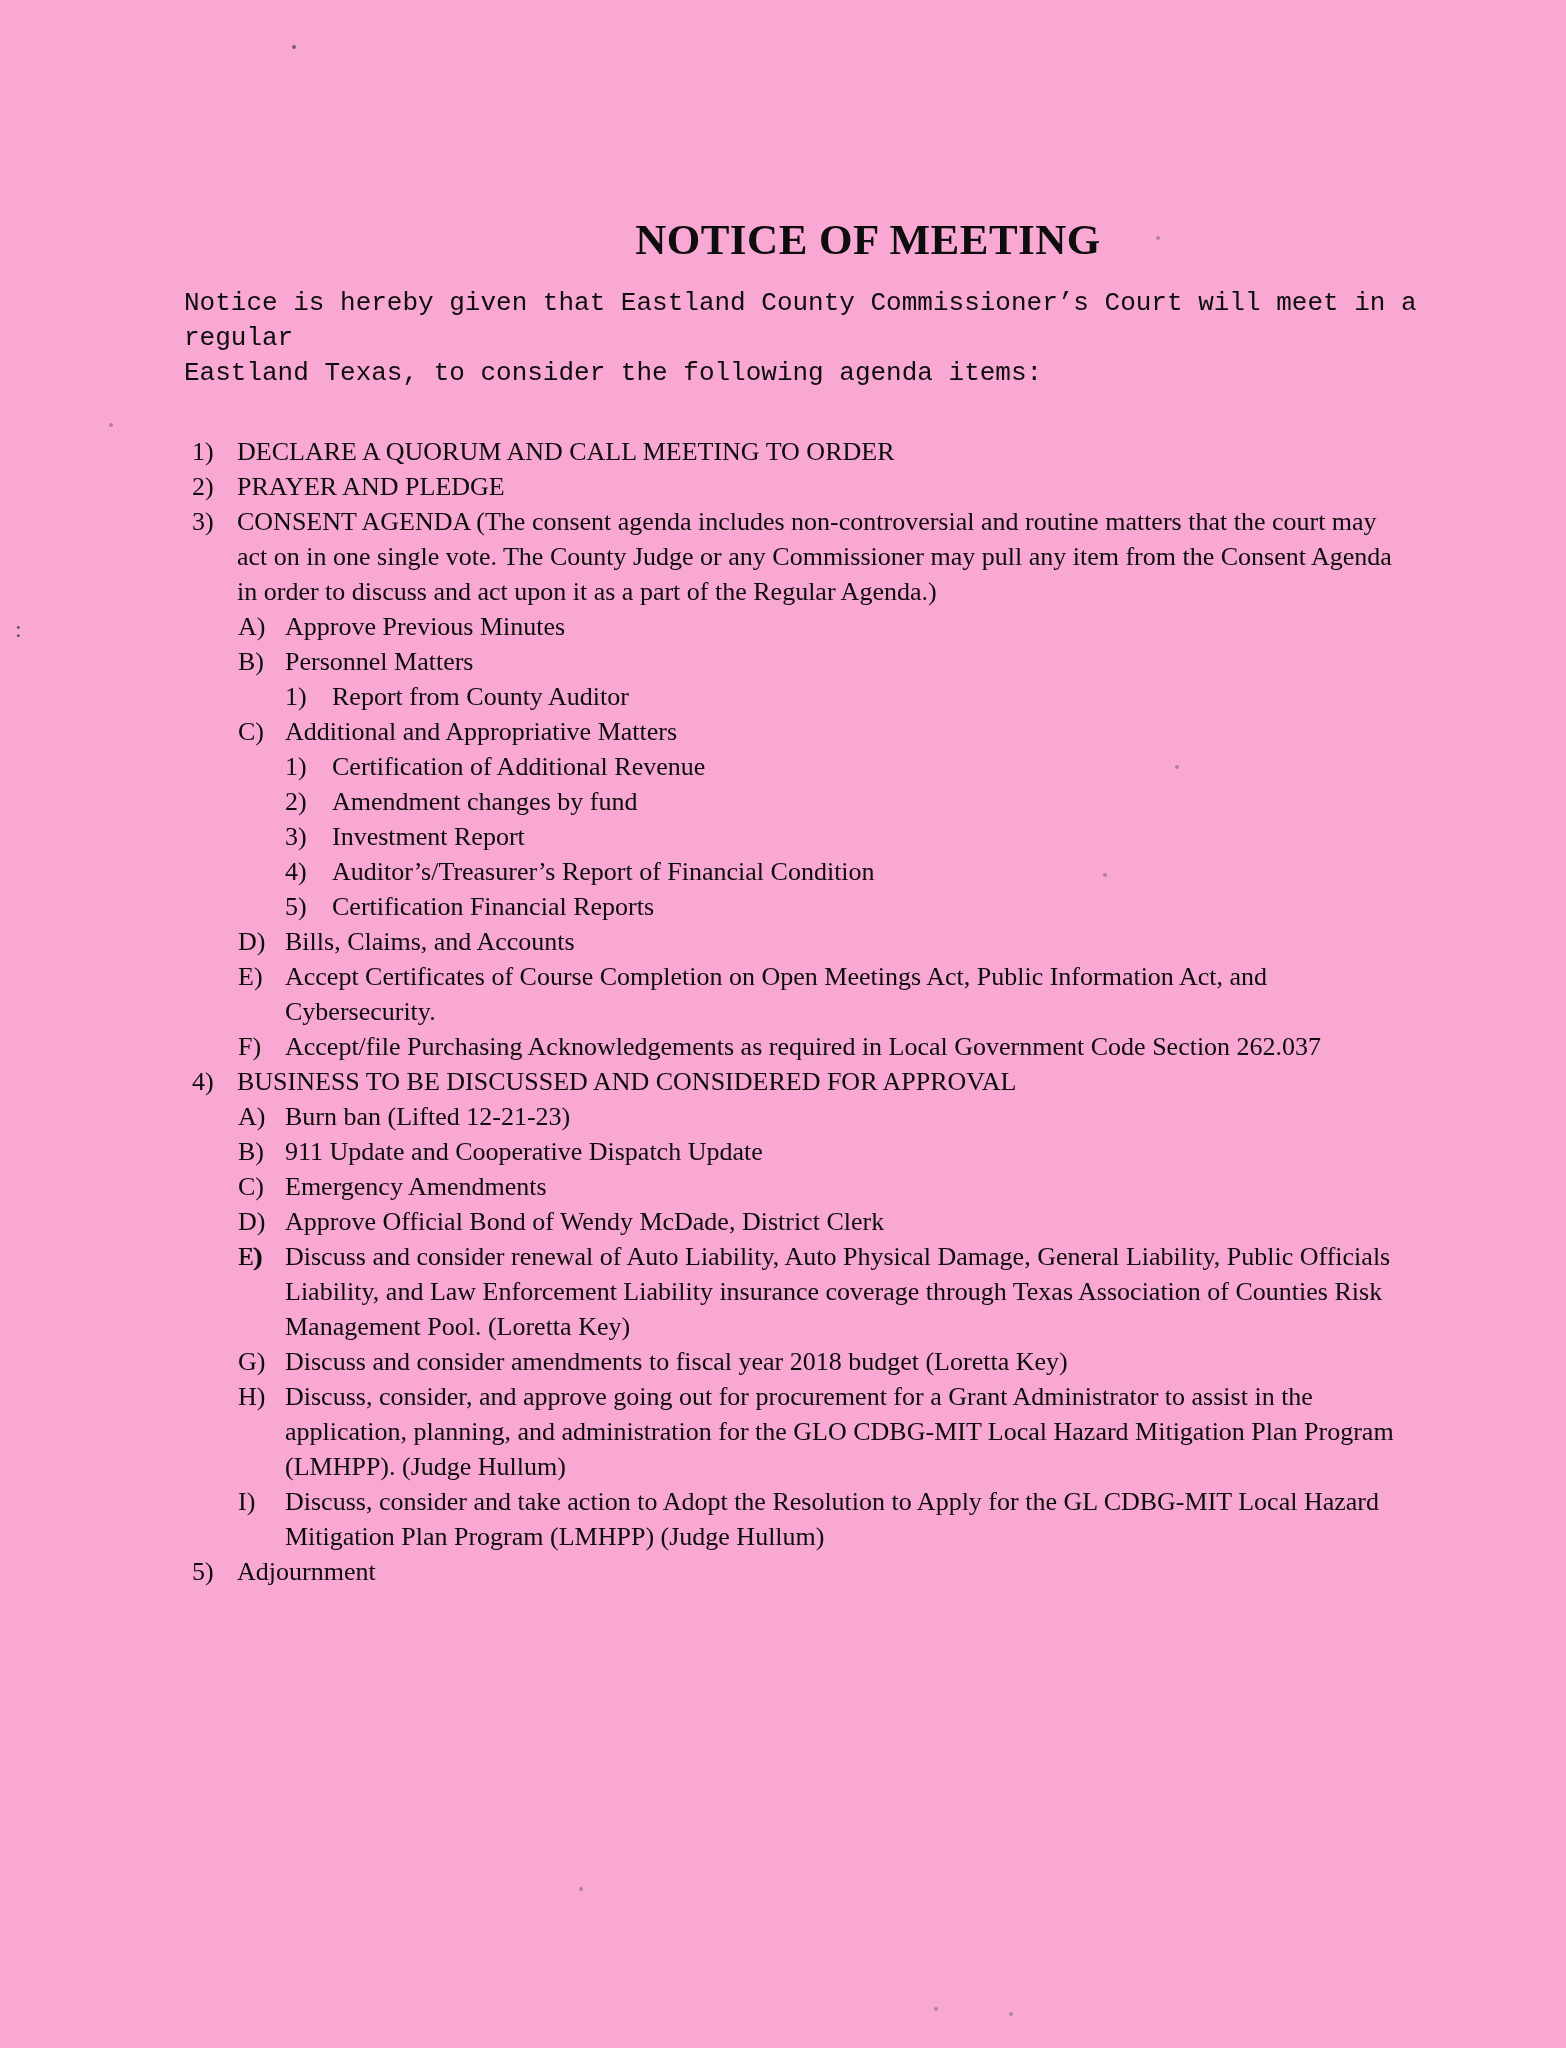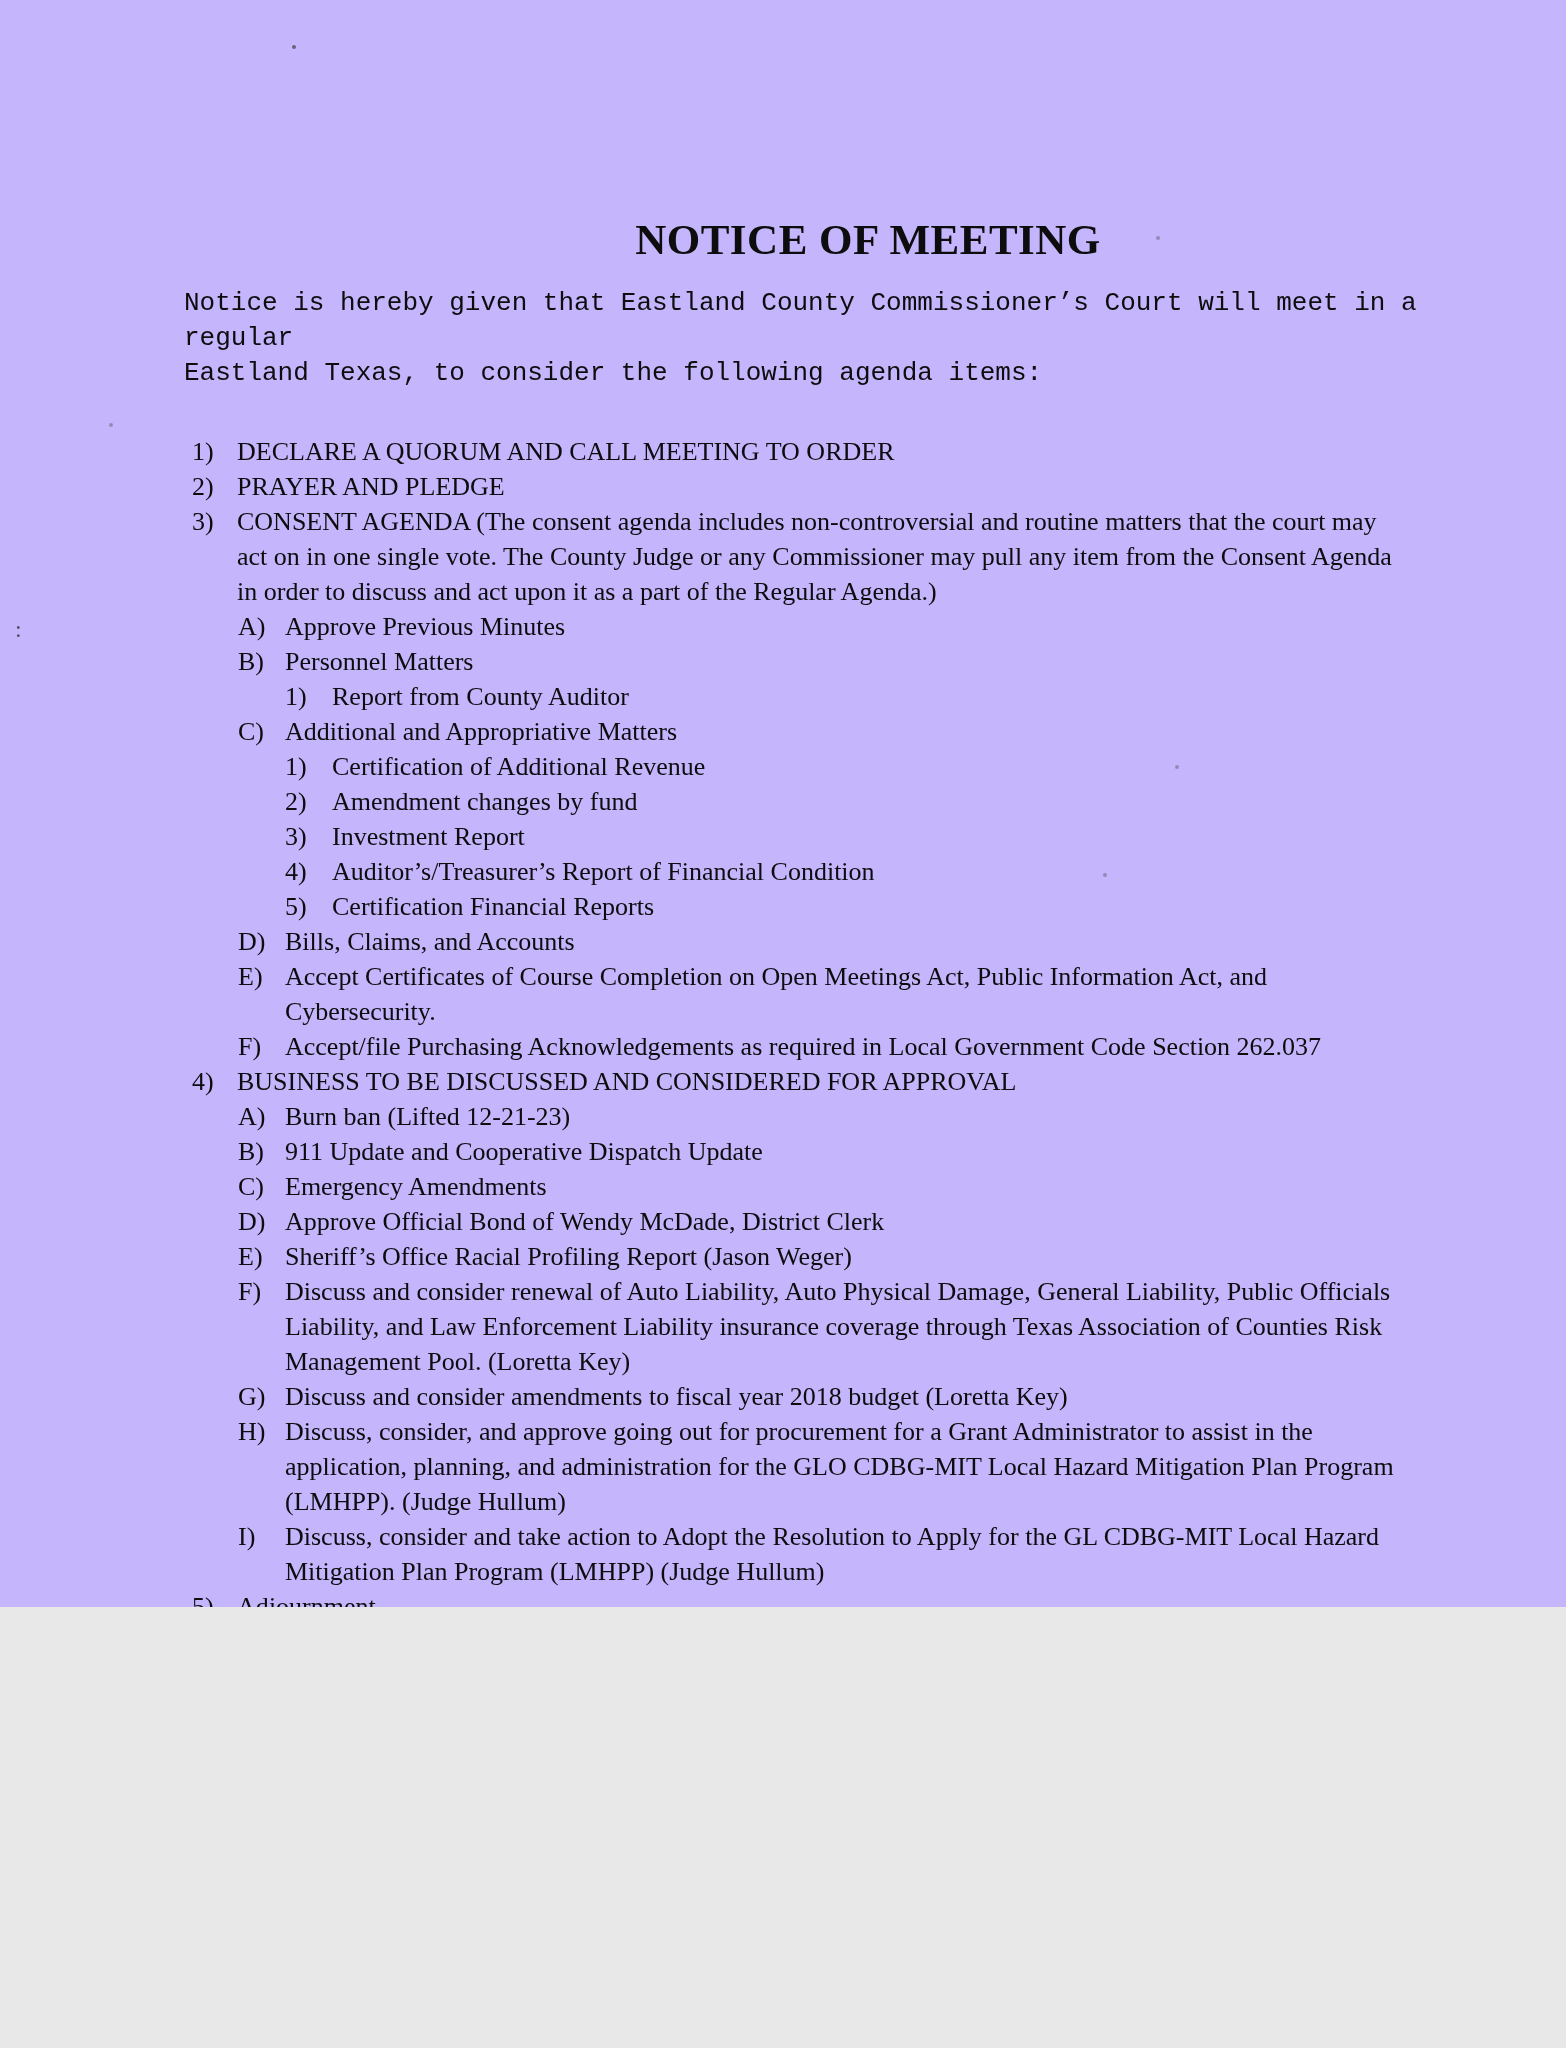--- a/index.html
+++ b/index.html
@@ -3,23 +3,23 @@
 <meta charset="utf-8">
 <style>
   html, body {
     margin: 0;
     padding: 0;
     background: #e8e8e8;
   }
   .page {
     position: relative;
     width: 1566px;
-    height: 1607px;
+    height: 2048px;
     margin: 0 auto;
-    background: #c4b5fd;
+    background: #f9a8d4;
     overflow: hidden;
     font-family: "Liberation Serif", "DejaVu Serif", serif;
     color: #0d0d0d;
   }
   .doc-title {
     position: absolute;
     top: 186px;
     left: 0;
     width: 1566px;
     padding-left: 170px;
@@ -104,21 +104,21 @@
     <div class="row lvl3"><span class="marker">4)</span><span class="text">Auditor’s/Treasurer’s Report of Financial Condition</span></div>
     <div class="row lvl3"><span class="marker">5)</span><span class="text">Certification Financial Reports</span></div>
     <div class="row lvl2"><span class="marker">D)</span><span class="text">Bills, Claims, and Accounts</span></div>
     <div class="row lvl2"><span class="marker">E)</span><span class="text">Accept Certificates of Course Completion on Open Meetings Act, Public Information Act, and Cybersecurity.</span></div>
     <div class="row lvl2"><span class="marker">F)</span><span class="text">Accept/file Purchasing Acknowledgements as required in Local Government Code Section 262.037</span></div>
     <div class="row lvl1"><span class="marker">4)</span><span class="text">BUSINESS TO BE DISCUSSED AND CONSIDERED FOR APPROVAL</span></div>
     <div class="row lvl2"><span class="marker">A)</span><span class="text">Burn ban (Lifted 12-21-23)</span></div>
     <div class="row lvl2"><span class="marker">B)</span><span class="text">911 Update and Cooperative Dispatch Update</span></div>
     <div class="row lvl2"><span class="marker">C)</span><span class="text">Emergency Amendments</span></div>
     <div class="row lvl2"><span class="marker">D)</span><span class="text">Approve Official Bond of Wendy McDade, District Clerk</span></div>
-    <div class="row lvl2"><span class="marker">E)</span><span class="text">Sheriff’s Office Racial Profiling Report (Jason Weger)</span></div>
+    <div class="row lvl2"><span class="marker">E)</span></div>
     <div class="row lvl2"><span class="marker">F)</span><span class="text">Discuss and consider renewal of Auto Liability, Auto Physical Damage, General Liability, Public Officials Liability, and Law Enforcement Liability insurance coverage through Texas Association of Counties Risk Management Pool. (Loretta Key)</span></div>
     <div class="row lvl2"><span class="marker">G)</span><span class="text">Discuss and consider amendments to fiscal year 2018 budget (Loretta Key)</span></div>
     <div class="row lvl2"><span class="marker">H)</span><span class="text">Discuss, consider, and approve going out for procurement for a Grant Administrator to assist in the application, planning, and administration for the GLO CDBG-MIT Local Hazard Mitigation Plan Program (LMHPP). (Judge Hullum)</span></div>
     <div class="row lvl2"><span class="marker">I)</span><span class="text">Discuss, consider and take action to Adopt the Resolution to Apply for the GL CDBG-MIT Local Hazard Mitigation Plan Program (LMHPP) (Judge Hullum)</span></div>
     <div class="row lvl1"><span class="marker">5)</span><span class="text">Adjournment</span></div>
   </div>
 
 
   <span class="colon-mark">:</span>
   <span class="speck" style="left:292px; top:45px; width:4px; height:4px;"></span>

